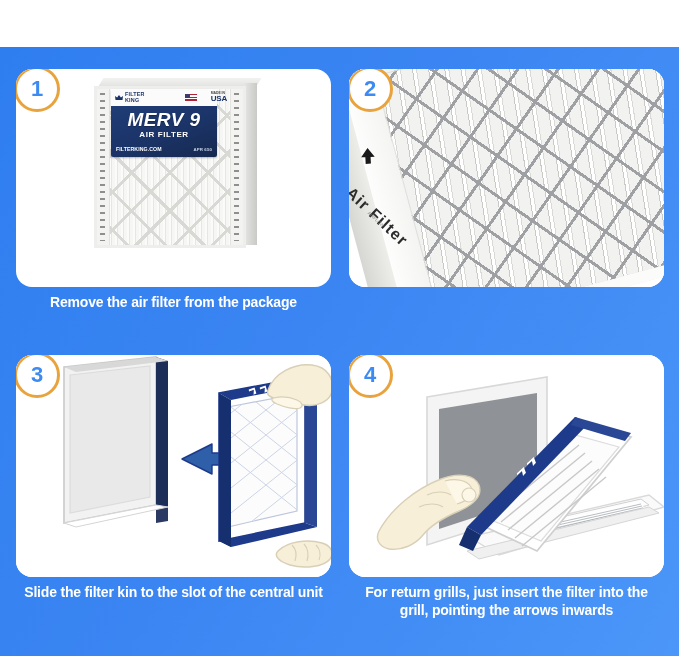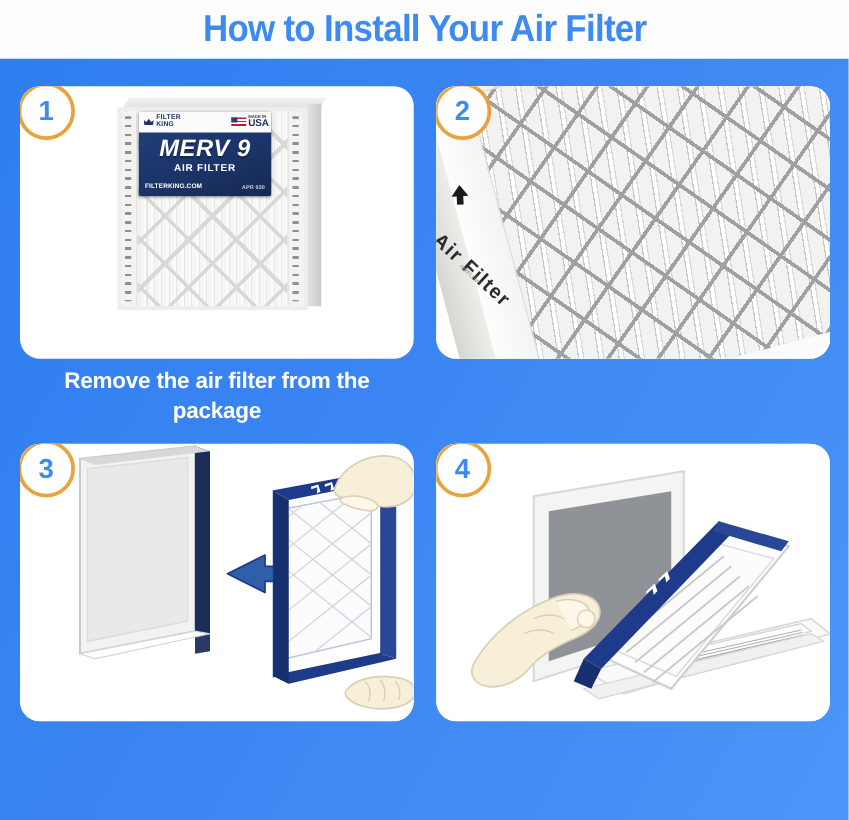--- a/index.html
+++ b/index.html
@@ -51,21 +51,21 @@
     border:3px solid #e8a33d;
     display:flex; align-items:center; justify-content:center;
     z-index:5;
     font-size:22px; font-weight:bold; color:#3d8bf2; line-height:1;
   }
 
   .caption {
     position:absolute; left:0; width:100%;
     top:224px;
     text-align:center; color:#ffffff;
-    font-size:18px; font-weight:bold; line-height:1.32;
+    font-size:14px; font-weight:bold; line-height:1.32;
     letter-spacing:-0.2px;
     padding:0 4px;
   }
   .panel.p3 .caption, .panel.p4 .caption { top:228px; }
 
   .art { position:absolute; inset:0; }
 
   
   .f1-wrap { position:absolute; left:78px; top:9px; width:163px; height:172px; }
   .f1-top {
@@ -132,21 +132,21 @@
     padding:0 4px;
   }
   .fk-logo { display:flex; align-items:center; gap:2px; }
   .fk-crown {
     width:8px; height:8px; color:#1b3468;
   }
   .fk-name {
     font-size:5.4px; font-weight:bold; color:#1b3468;
     line-height:1.02; letter-spacing:.2px; text-align:left;
   }
-  .usa-blk { display:flex; align-items:center; gap:2px;padding-left:40px; }
+  .usa-blk { display:flex; align-items:center; gap:14px;padding-left:40px; }
   .usa-flag {
     width:12px; height:8px;
     background:
       linear-gradient(180deg,
         #b22234 0,#b22234 16.6%,
         #fff 16.6%,#fff 33.3%,
         #b22234 33.3%,#b22234 50%,
         #fff 50%,#fff 66.6%,
         #b22234 66.6%,#b22234 83.3%,
         #fff 83.3%,#fff 100%);
@@ -245,23 +245,20 @@
   .f3 { position:absolute; inset:0; overflow:hidden; background:#ffffff; }
 
   
   .f4 { position:absolute; inset:0; overflow:hidden; background:#ffffff; }
 </style>
 </head>
 <body>
 
 <div id="page">
 
-  <div class="header">
-    <div class="header-title">How to Install Your Air Filter</div>
-  </div>
 
   <div class="body-bg"></div>
 
   <div class="grid">
 
     <div class="panel p1">
       <div class="card">
         <div class="art">
           <div class="f1-wrap">
             <div class="f1-top"></div>
@@ -396,20 +393,21 @@
               <g stroke="#d8cfb6" stroke-width="1.1" fill="none">
                 <path d="M276,190 C280,194 281,200 279,206"></path>
                 <path d="M288,189 C292,193 293,200 291,206"></path>
                 <path d="M300,190 C304,194 305,200 303,205"></path>
               </g>
             </g>
           </svg>
         </div>
         <div class="badge">3</div>
       </div>
+      <div class="caption">Slide the filter kin to the slot of the central unit</div>
     </div>
 
     <div class="panel p4">
       <div class="card">
         <div class="art f4">
           <svg viewBox="0 0 315 222" width="315" height="222">
 
             <g>
               <polygon points="78,42 198,22 198,152 78,190" fill="#f4f4f4" stroke="#d8d8d8" stroke-width="1.6"></polygon>
               <polygon points="90,54 188,38 188,142 90,174" fill="#8f9296"></polygon>
@@ -461,16 +459,17 @@
               <g stroke="#d8cfb6" stroke-width="1.1" fill="none">
                 <path d="M78,140 C86,136 96,136 102,140"></path>
                 <path d="M70,152 C78,148 88,148 94,152"></path>
               </g>
               <circle cx="120" cy="140" r="7" fill="#fdf7e8" stroke="#d8cfb6" stroke-width="1.2"></circle>
             </g>
           </svg>
         </div>
         <div class="badge">4</div>
       </div>
+      <div class="caption">For return grills, just insert the filter into the grill, pointing the arrows inwards</div>
     </div>
 
   </div>
 </div>
 
 </body></html>

